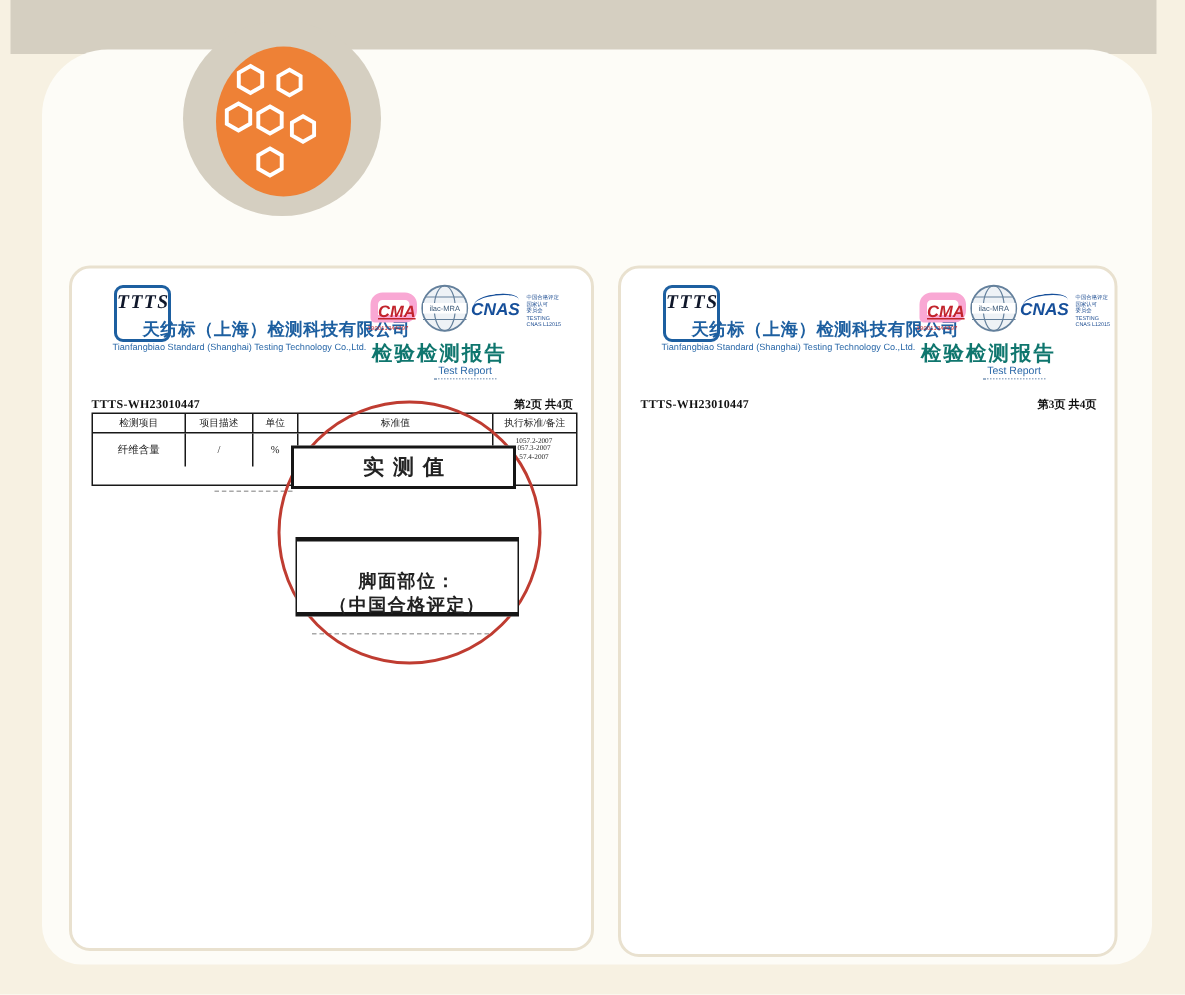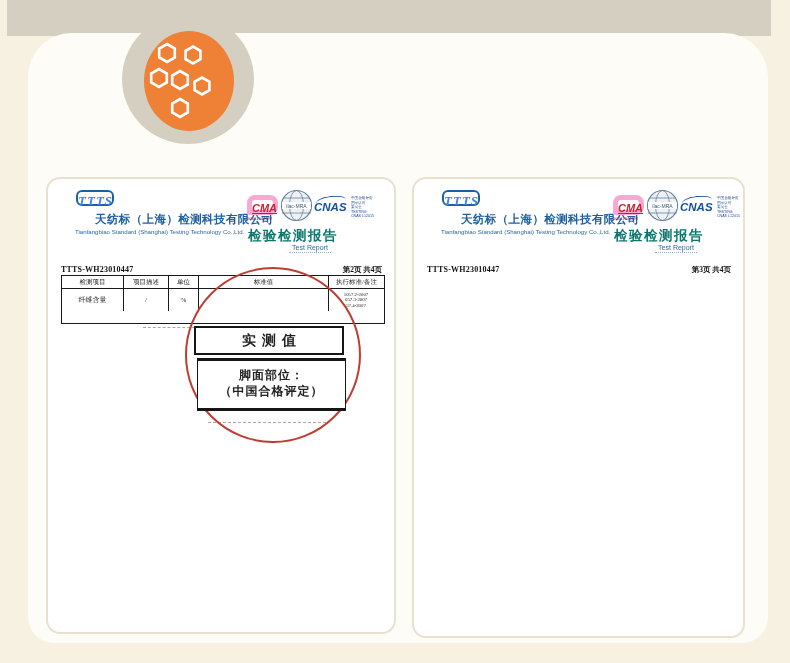--- a/index.html
+++ b/index.html
@@ -13,22 +13,22 @@
   .blob { position:absolute; left:122px; top:14px; width:132px; height:130px; border-radius:50%; background:#d5cfc1; }
   .hexbadge { position:absolute; left:144px; top:31px; width:90px; height:100px; border-radius:50%; background:#ee8136; }
   .hexbadge svg { position:absolute; left:0; top:0; }
 
   
   .doc { position:absolute; top:177px; background:#ffffff; border:2px solid #e9e1cf; border-radius:14px; }
   .doc1 { left:46px; width:350px; height:457px; }
   .doc2 { left:412px; width:333px; height:461px; }
 
   
-  .ttts-box { position:absolute; left:28px; top:11px; width:38px; height:16px; border:2px solid #1d5fa0; border-radius:6px;
-              color:#3b82f6; font:italic 700 13px "Liberation Serif", serif; text-align:center; line-height:17px; letter-spacing:1px; }
+  .ttts-box { position:absolute; left:28px; top:11px; width:38px; height:38px; border:2px solid #1d5fa0; border-radius:6px;
+              color:#0f172a; font:italic 700 13px "Liberation Serif", serif; text-align:center; line-height:17px; letter-spacing:1px; }
   .cn-name { position:absolute; left:27px; top:33px; width:190px; color:#1d5fa0; font-weight:700; font-size:11.5px; letter-spacing:0.4px; white-space:nowrap;margin-left:20px; }
   .en-name { position:absolute; left:27px; top:49px; width:190px; color:#2a68a8; font-size:6.1px; white-space:nowrap; }
   .cma { position:absolute; left:199px; top:16px; width:31px; height:20px; border:5px solid #f9a8d4; border-radius:8px 8px 8px 3px;
          color:#c2242c; font:italic 900 11px "Liberation Sans", sans-serif; text-align:center; line-height:16px;text-decoration:underline; }
   .cma-no { position:absolute; left:197px; top:38px; width:36px; color:#c2242c; font-size:3.8px; letter-spacing:0.2px; }
   .mra { position:absolute; left:232px; top:10px; }
   .cnas { position:absolute; left:266px; top:22px; width:36px; color:#164f9a; font:italic 900 11.5px "Liberation Sans", sans-serif; }
   .cnas::before { content:""; position:absolute; left:2px; top:-5px; width:30px; height:10px;
                   border:solid #164f9a; border-width:1.6px 0 0 0; border-radius:50%; transform:rotate(-7deg); }
   .cnas-side { position:absolute; left:303px; top:17px; width:34px; color:#18498f; font-size:3.6px; line-height:4.6px; }
@@ -48,25 +48,25 @@
   .tc:last-child { border-right:none; }
   .th { font-size:6.5px; }
   .h1{width:62px;} .h2{width:45px;} .h3{width:30px;} .h4{width:130px;} .h5{flex:1;}
   .sample-line { height:12px; font-size:7px; padding-left:9px; display:flex; align-items:center; border-bottom:1px solid #191919; }
   .r-item { font-size:7px; }
   .stds { flex-direction:column; justify-content:center; font-size:4.8px; line-height:5.6px; text-align:right; padding-right:1px; }
   .hdr-row { height:13px; }
   .val-row { height:22px; }
   .measured { position:absolute; left:146px; top:118px; width:150px; height:29px; background:#fff;
               border:2.5px solid #161616; z-index:3; display:flex; align-items:center; justify-content:center;
-              font:600 14px "Liberation Serif", serif; letter-spacing:6px; color:#222; text-indent:6px;margin-top:29px; }
+              font:600 14px "Liberation Serif", serif; letter-spacing:6px; color:#222; text-indent:6px; }
   .red-circle { position:absolute; left:137px; top:88px; width:176px; height:176px; border:2.5px solid #bf3c31; border-radius:50%; z-index:2; }
   .highlight { position:absolute; left:149px; top:179px; width:149px; height:53px; background:#fff; z-index:3;
                border-left:1.5px solid #161616; border-right:1.5px solid #161616; border-top:3px solid #161616; border-bottom:3px solid #161616;
-               text-align:center; font:600 12px "Liberation Serif", serif; line-height:15.5px; letter-spacing:1px; color:#222; padding-top:7px; }
+               text-align:center; font:600 12px "Liberation Serif", serif; line-height:15.5px; letter-spacing:1px; color:#222; padding-top:19px; }
   .dash1 { position:absolute; left:95px; top:148px; width:52px; border-top:1px dashed #a8a8a8; z-index:1; }
   .dash2 { position:absolute; left:160px; top:243px; width:118px; border-top:1px dashed #a8a8a8; z-index:1; }
 
   
   .sample-box { position:absolute; left:10px; top:101px; width:301px; height:327px; border:1.5px solid #191919; }
   .sample-label { height:17px; border-bottom:1.5px solid #191919; display:flex; align-items:center; justify-content:center;
                   font:700 9.5px "Liberation Serif", serif; letter-spacing:7px; text-indent:7px; color:#111; }
   .photo { position:absolute; left:92px; top:24px; width:107px; height:131px;
            background:linear-gradient(180deg,#8e8d89 0%,#a3a09b 45%,#c1beb7 100%); }
 </style>

